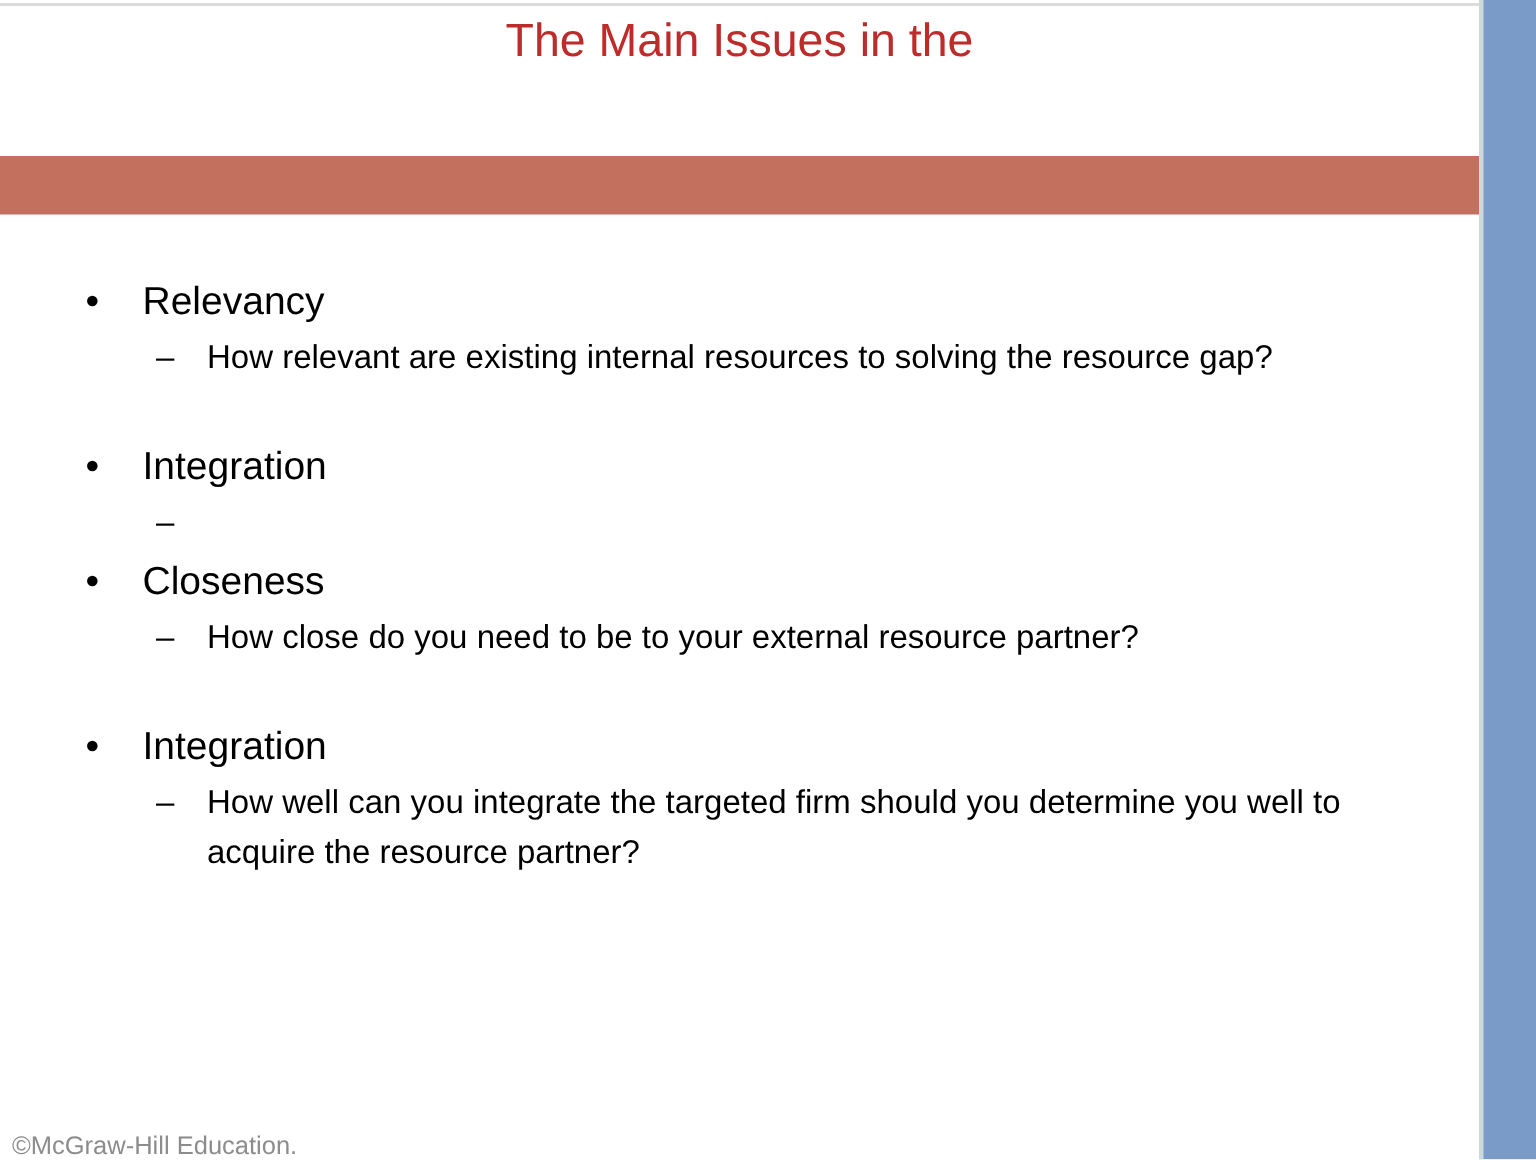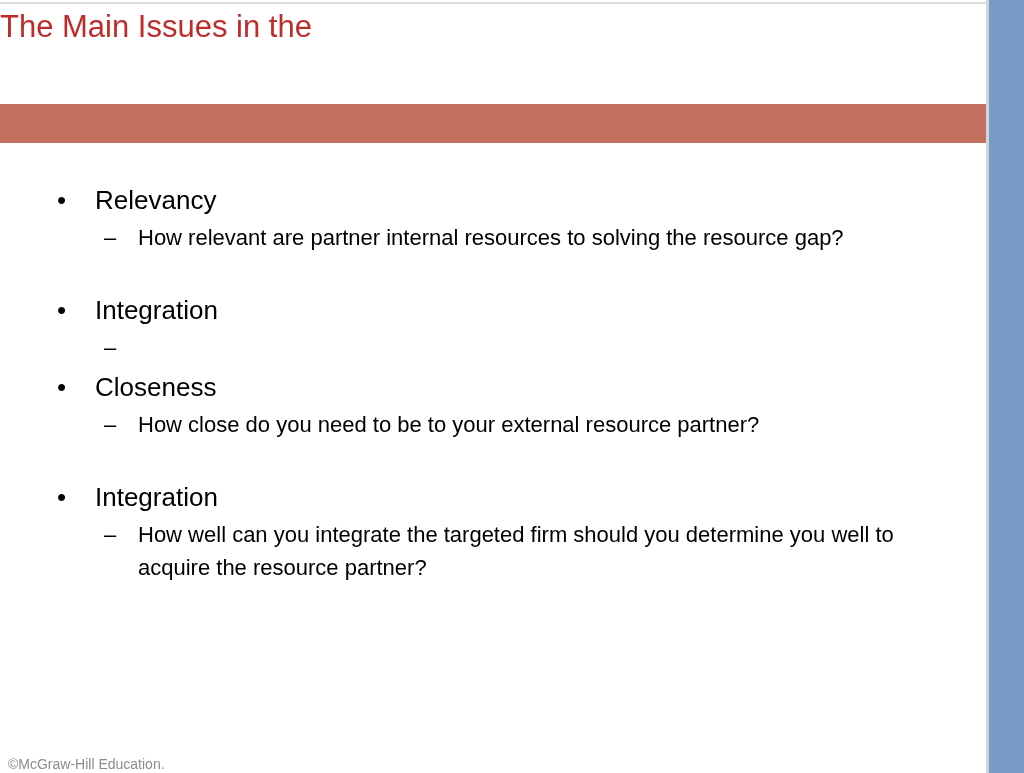--- a/index.html
+++ b/index.html
@@ -39,20 +39,21 @@
     border-left: 3px solid #ccd9da;
     box-sizing: border-box;
   }
 
   
   #title-block {
     position: absolute;
     left: 0;
     top: 8px;
     width: 986px;
+    text-align: center;
     color: #be2b2b;
     font-family: "Liberation Sans", sans-serif;
     font-size: 31px;
     line-height: 38px;
     font-weight: 400;
     letter-spacing: 0px;
   }
   #title-block .title-line {
     display: block;
     white-space: pre;
@@ -128,21 +129,21 @@
 
   .group-gap {
     height: 14px;
   }
 
   
   #footer-credit {
     position: absolute;
     left: 8px;
     top: 757px;
-    font-size: 14px;
+    font-size: 17px;
     line-height: 14px;
     color: #8c8c8c;
     font-family: "Liberation Sans", sans-serif;
   }
 </style>
 </head>
 <body>
 
 <div id="slide">
 
@@ -158,21 +159,21 @@
 
   <div id="body-area">
 
     <div class="bullet-group">
       <div class="level1">
         <span class="marker">•</span>
         <span class="text">Relevancy</span>
       </div>
       <div class="level2">
         <span class="marker">–</span>
-        <span class="text">How relevant are partner internal resources to solving the resource gap?</span>
+        <span class="text">How relevant are existing internal resources to solving the resource gap?</span>
       </div>
     </div>
 
     <div class="group-gap"></div>
 
     <div class="bullet-group">
       <div class="level1">
         <span class="marker">•</span>
         <span class="text">Integration</span>
       </div>

